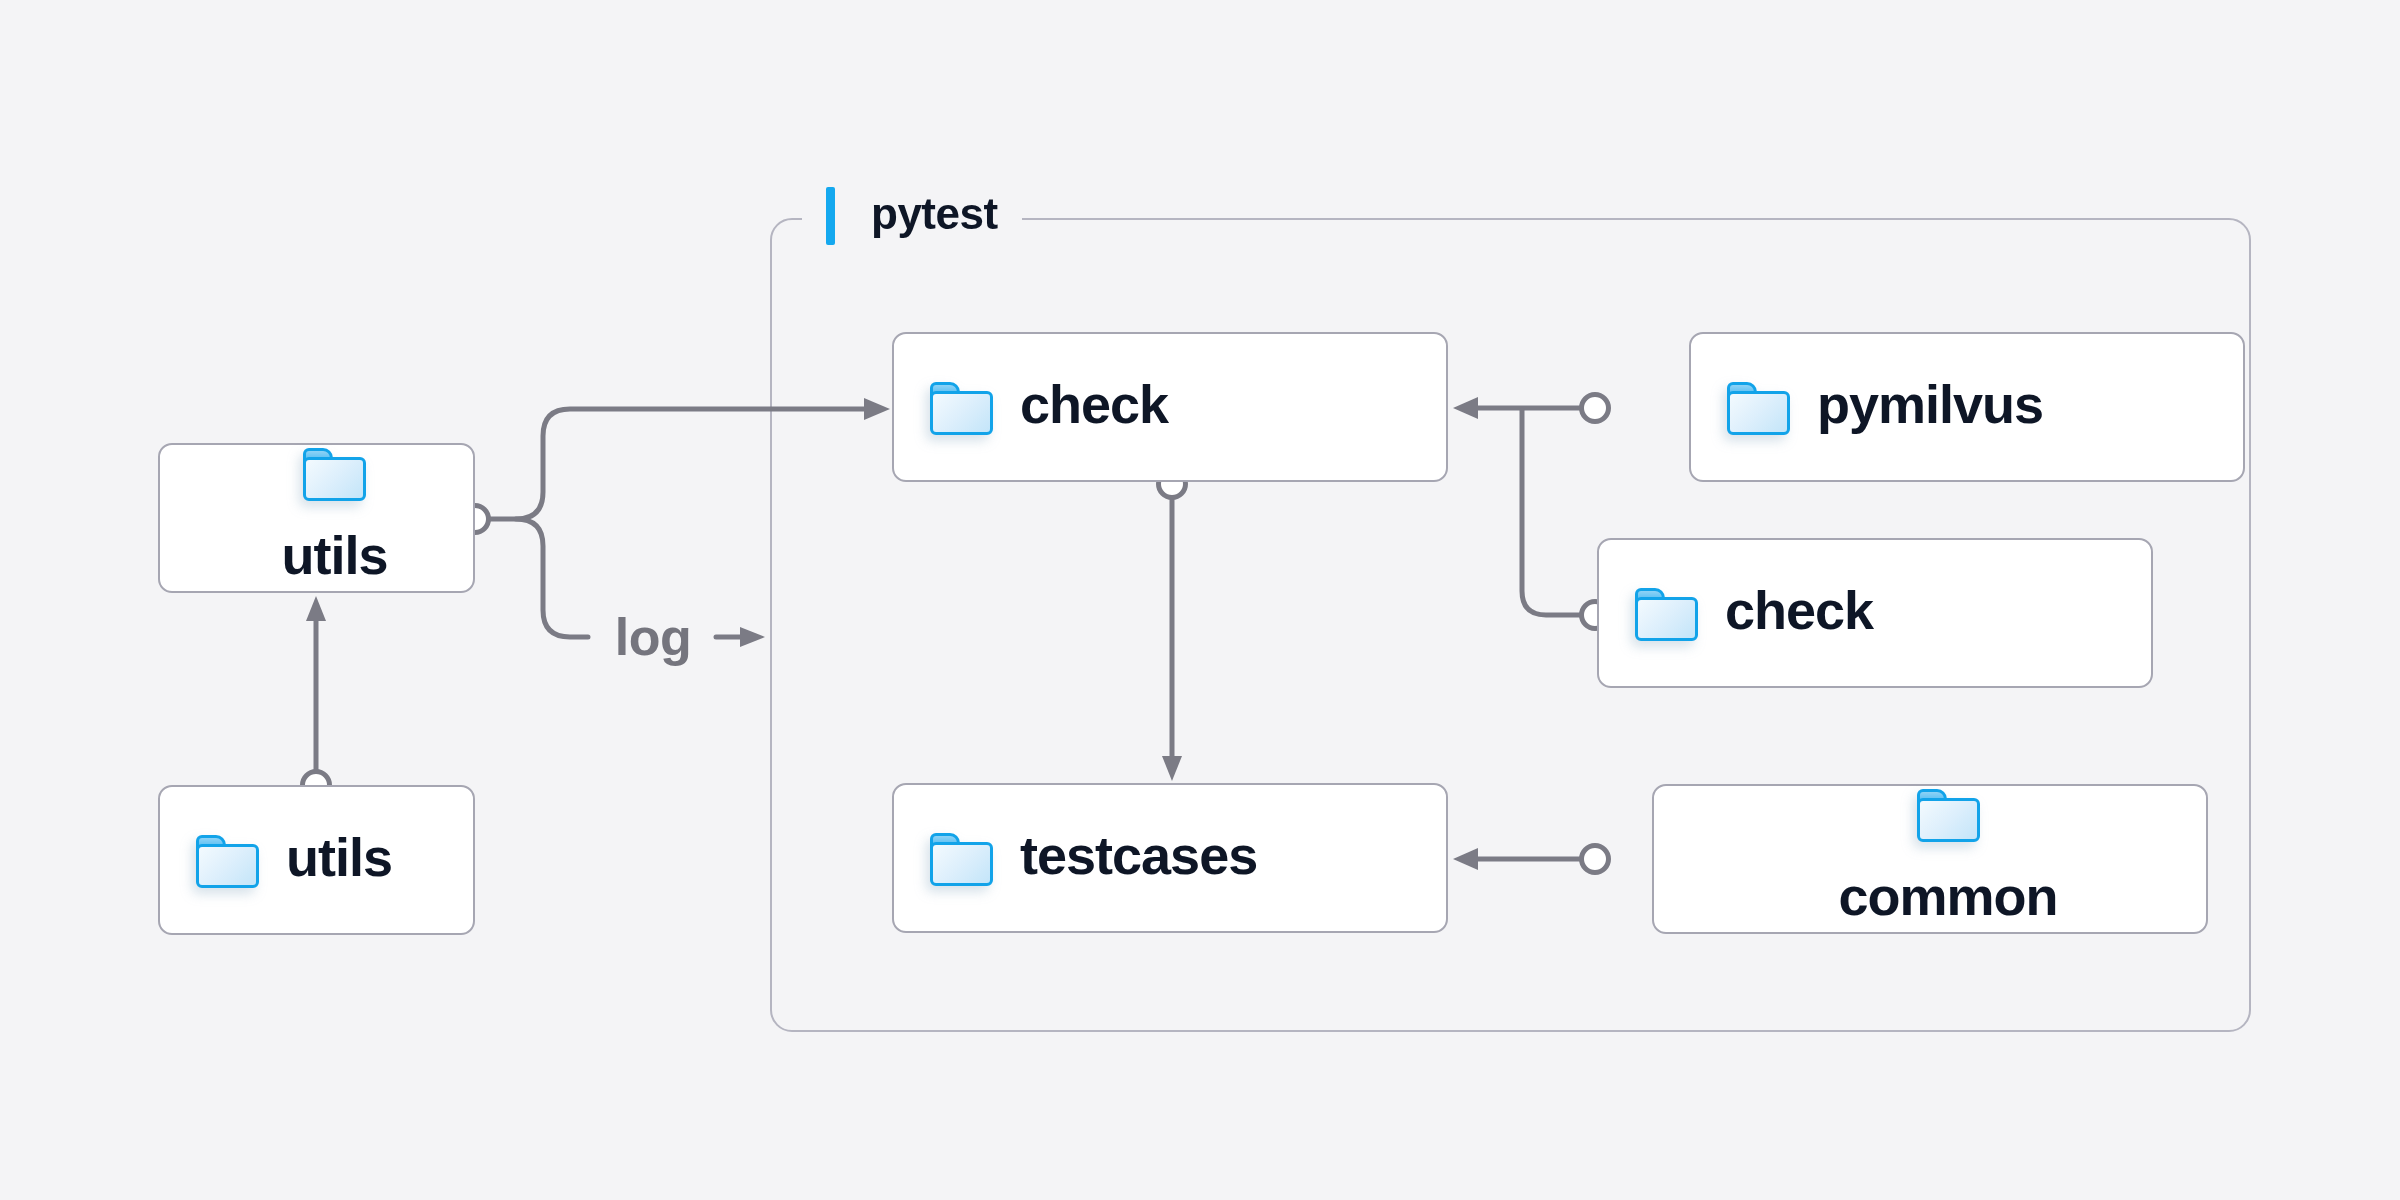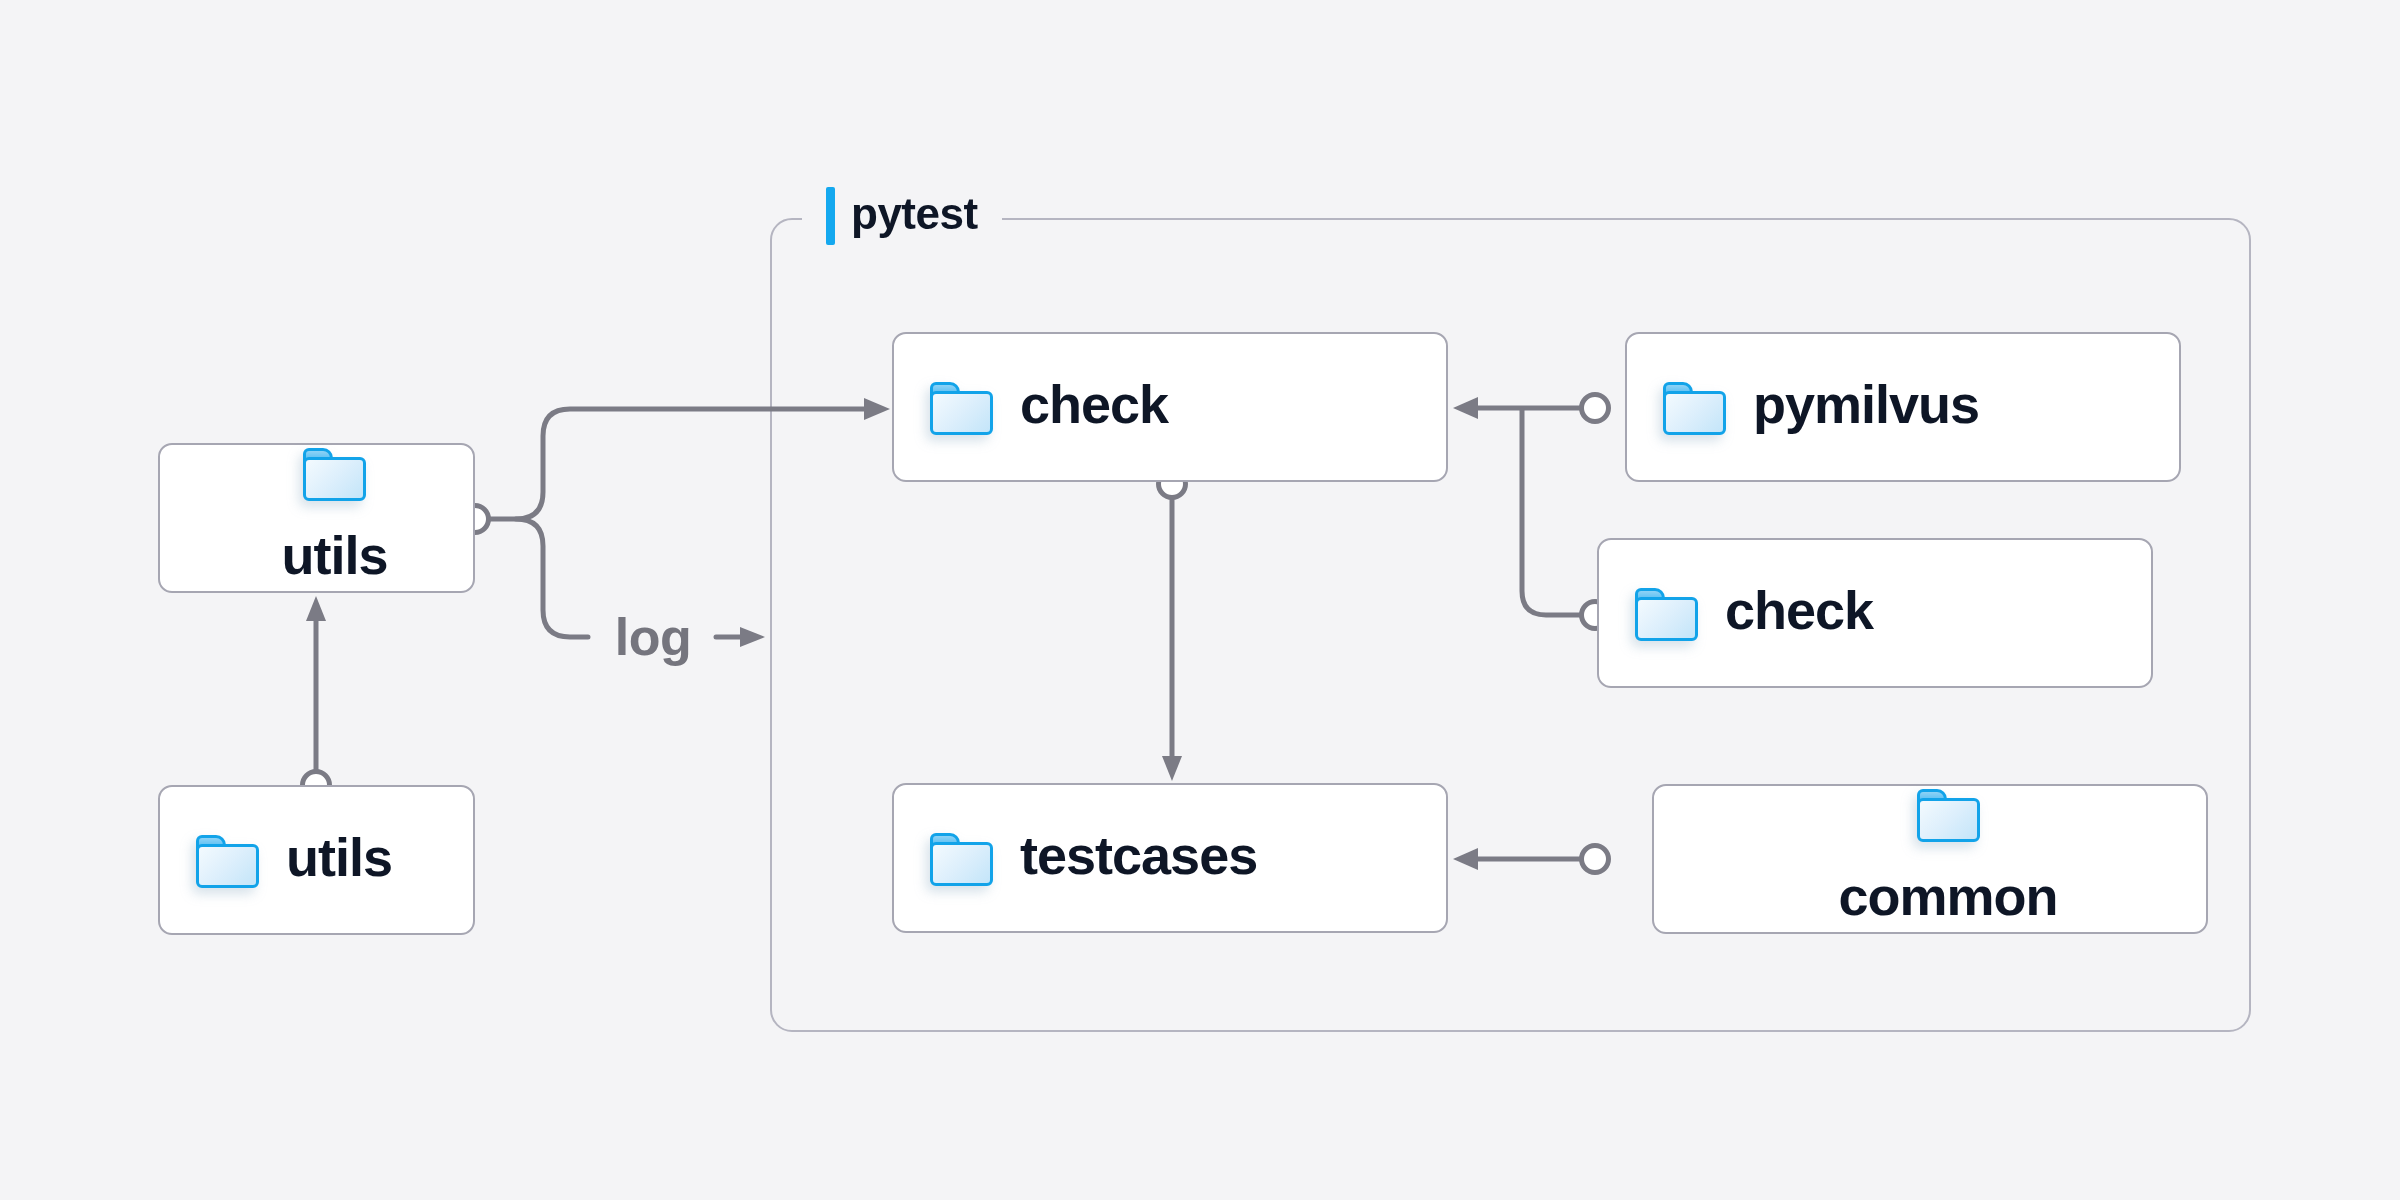--- a/index.html
+++ b/index.html
@@ -10,21 +10,21 @@
   }
   .stage{position:relative;width:2400px;height:1200px;background:#f4f4f6;}
 
   
   .group-box{
     position:absolute;left:770px;top:218px;width:1477px;height:810px;
     border:2px solid #b5b5c1;border-radius:22px;
   }
   .group-label{
     position:absolute;left:802px;top:186px;height:60px;
-    display:flex;align-items:center;gap:16px;
+    display:flex;align-items:center;gap:36px;
     background:#f4f4f6;padding:0 24px 0 24px;
   }
   .accent-bar{width:9px;height:58px;background:#14a8ef;border-radius:2px;}
   .group-label-text{
     font-size:44px;font-weight:600;color:#0e1626;letter-spacing:-0.5px;line-height:1;
     padding-bottom:4px;
   }
 
   
   svg.wires{position:absolute;left:0;top:0;width:2400px;height:1200px;}
@@ -40,21 +40,21 @@
   }
   .node-label{
     font-size:54px;font-weight:700;color:#0e1626;letter-spacing:-1px;line-height:1;
     padding-bottom:6px;
   }
   .node-sm{width:317px;}
   .node-lg{width:556px;}
   #node-utils    {left:158px; top:443px;flex-direction:column;}
   #node-config   {left:158px; top:785px;}
   #node-base     {left:892px; top:332px;}
-  #node-pymilvus {left:1625px;top:332px;}
+  #node-pymilvus {left:1689px;top:332px;}
   #node-check    {left:1597px;top:538px;}
   #node-testcases{left:892px; top:783px;}
   #node-common   {left:1652px;top:784px;flex-direction:column;}
 
   
   .folder{position:relative;width:63px;height:56px;flex:0 0 auto;
           filter:drop-shadow(-4px 6px 6px rgba(110,150,180,.28));}
   .folder::before{ 
     content:"";position:absolute;top:3px;left:0;width:30px;height:18px;
     background:linear-gradient(180deg,#8ed2f6,#2fb0ef);

